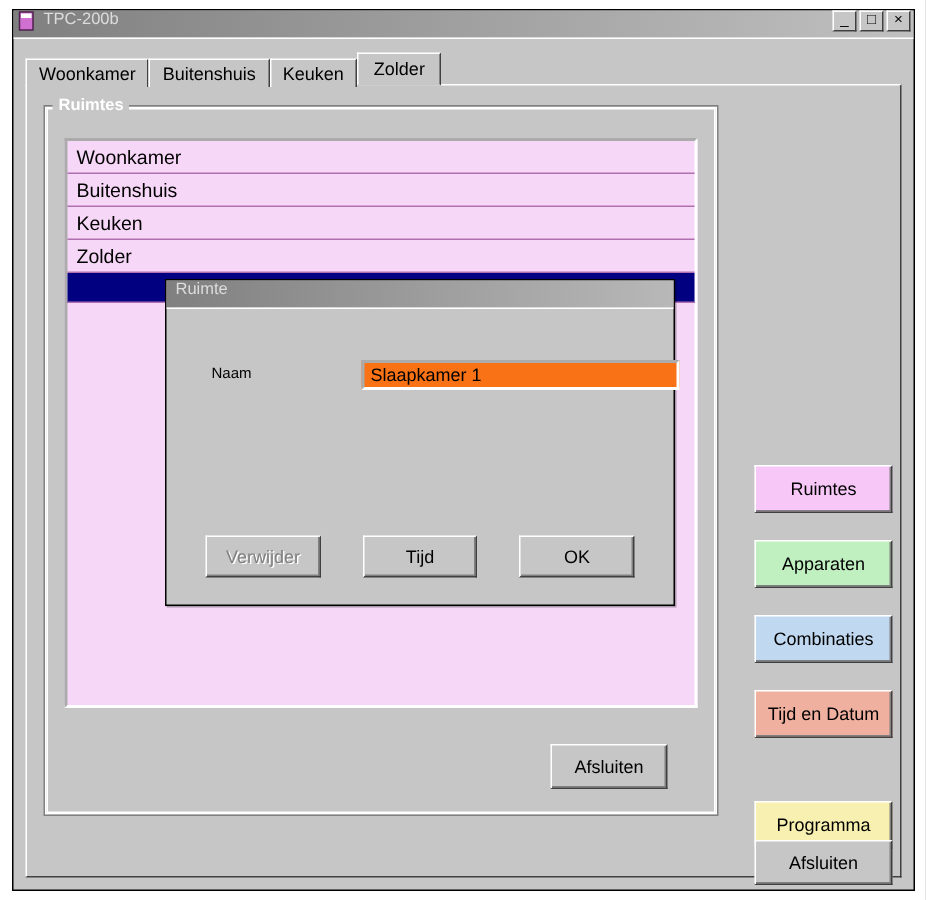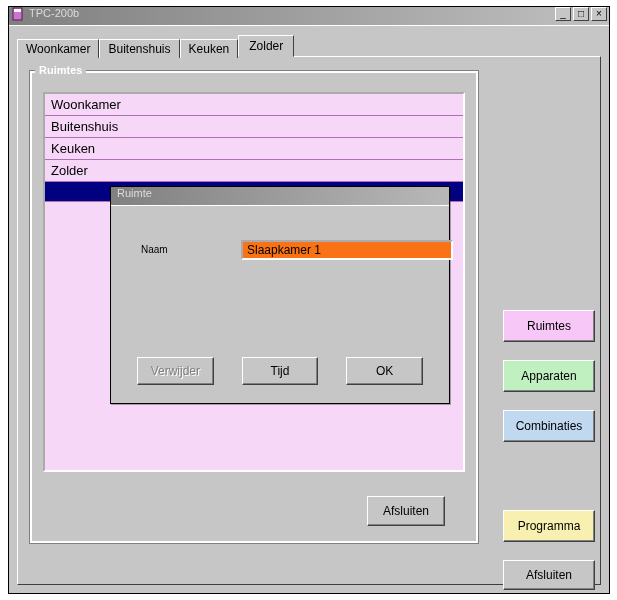--- a/index.html
+++ b/index.html
@@ -126,21 +126,21 @@
     border:1px solid #fff;
     border-right-color:#404040; border-bottom-color:#404040;
     box-shadow: inset -1px -1px 0 #808080;
     display:flex; align-items:center; justify-content:center;
     font-size:12px;
   }
   .sidebtn.ruimtes { top:284px; background:#f7c8f7; }
   .sidebtn.apparaten { top:334px; background:#c0f0c0; }
   .sidebtn.combinaties { top:384px; background:#c0d8f0; }
   .sidebtn.tijd { top:434px; background:#f0b0a0; }
-  .sidebtn.programma { top:484px; background:#f8f0b0; }
+  .sidebtn.programma { top:508px; background:#f8f0b0; }
   .afsluiten-outer { position:absolute; right:14px; top:534px; width:92px; height:30px; }
   
   .dialog {
     position:absolute; left:110px; top:186px; width:340px; height:218px;
     border:1px solid #000;
     background:#c6c6c6;
     box-shadow: 1px 1px 0 rgba(0,0,0,0.3);
     z-index:10;
   }
   .dialog .titlebar { background:linear-gradient(to right,#808080,#b8b8b8); }
@@ -195,20 +195,21 @@
         <div class="listrow">Keuken</div>
         <div class="listrow">Zolder</div>
         <div class="listrow selected"></div>
       </div>
       <div class="btn afsluiten-inner">Afsluiten</div>
     </div>
 
     <div class="sidebtn ruimtes">Ruimtes</div>
     <div class="sidebtn combinaties">Combinaties</div>
     <div class="sidebtn apparaten">Apparaten</div>
+    <div class="sidebtn tijd">Tijd en Datum</div>
     <div class="sidebtn programma">Programma</div>
     <div class="btn afsluiten-outer">Afsluiten</div>
 
   </div>
 </div>
 
 <div class="dialog">
   <div class="titlebar">
     <span class="title-text" style="padding-left:4px;">Ruimte</span>
   </div>

